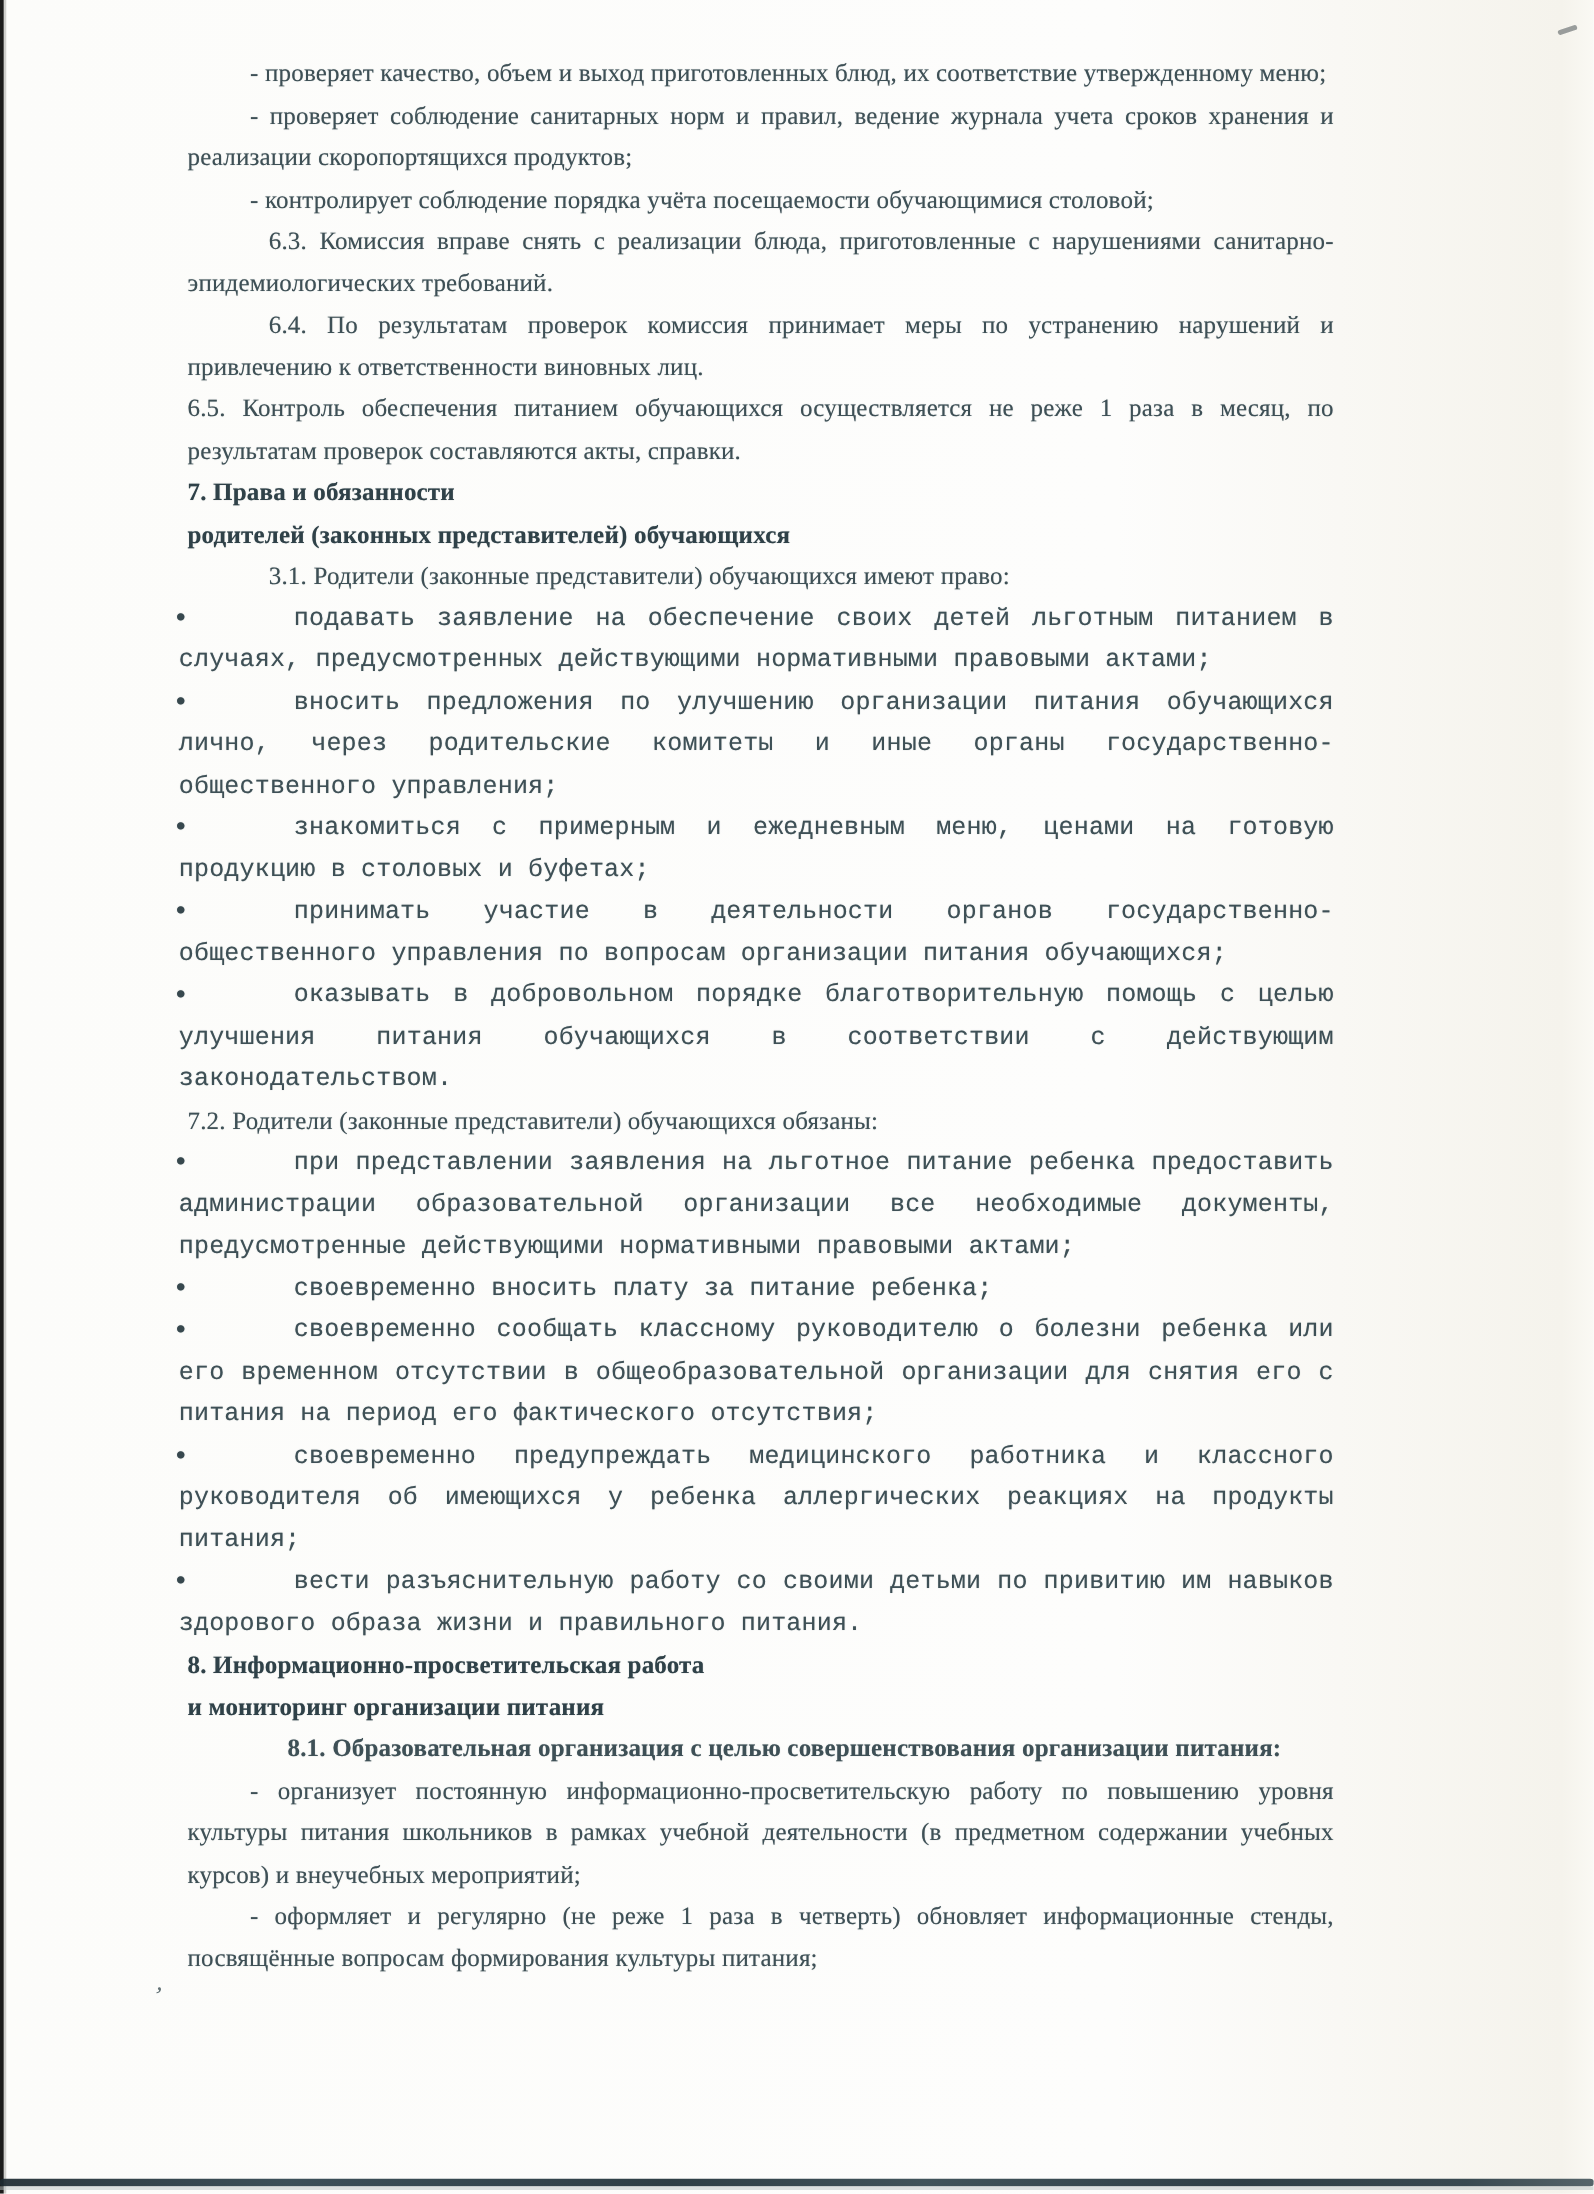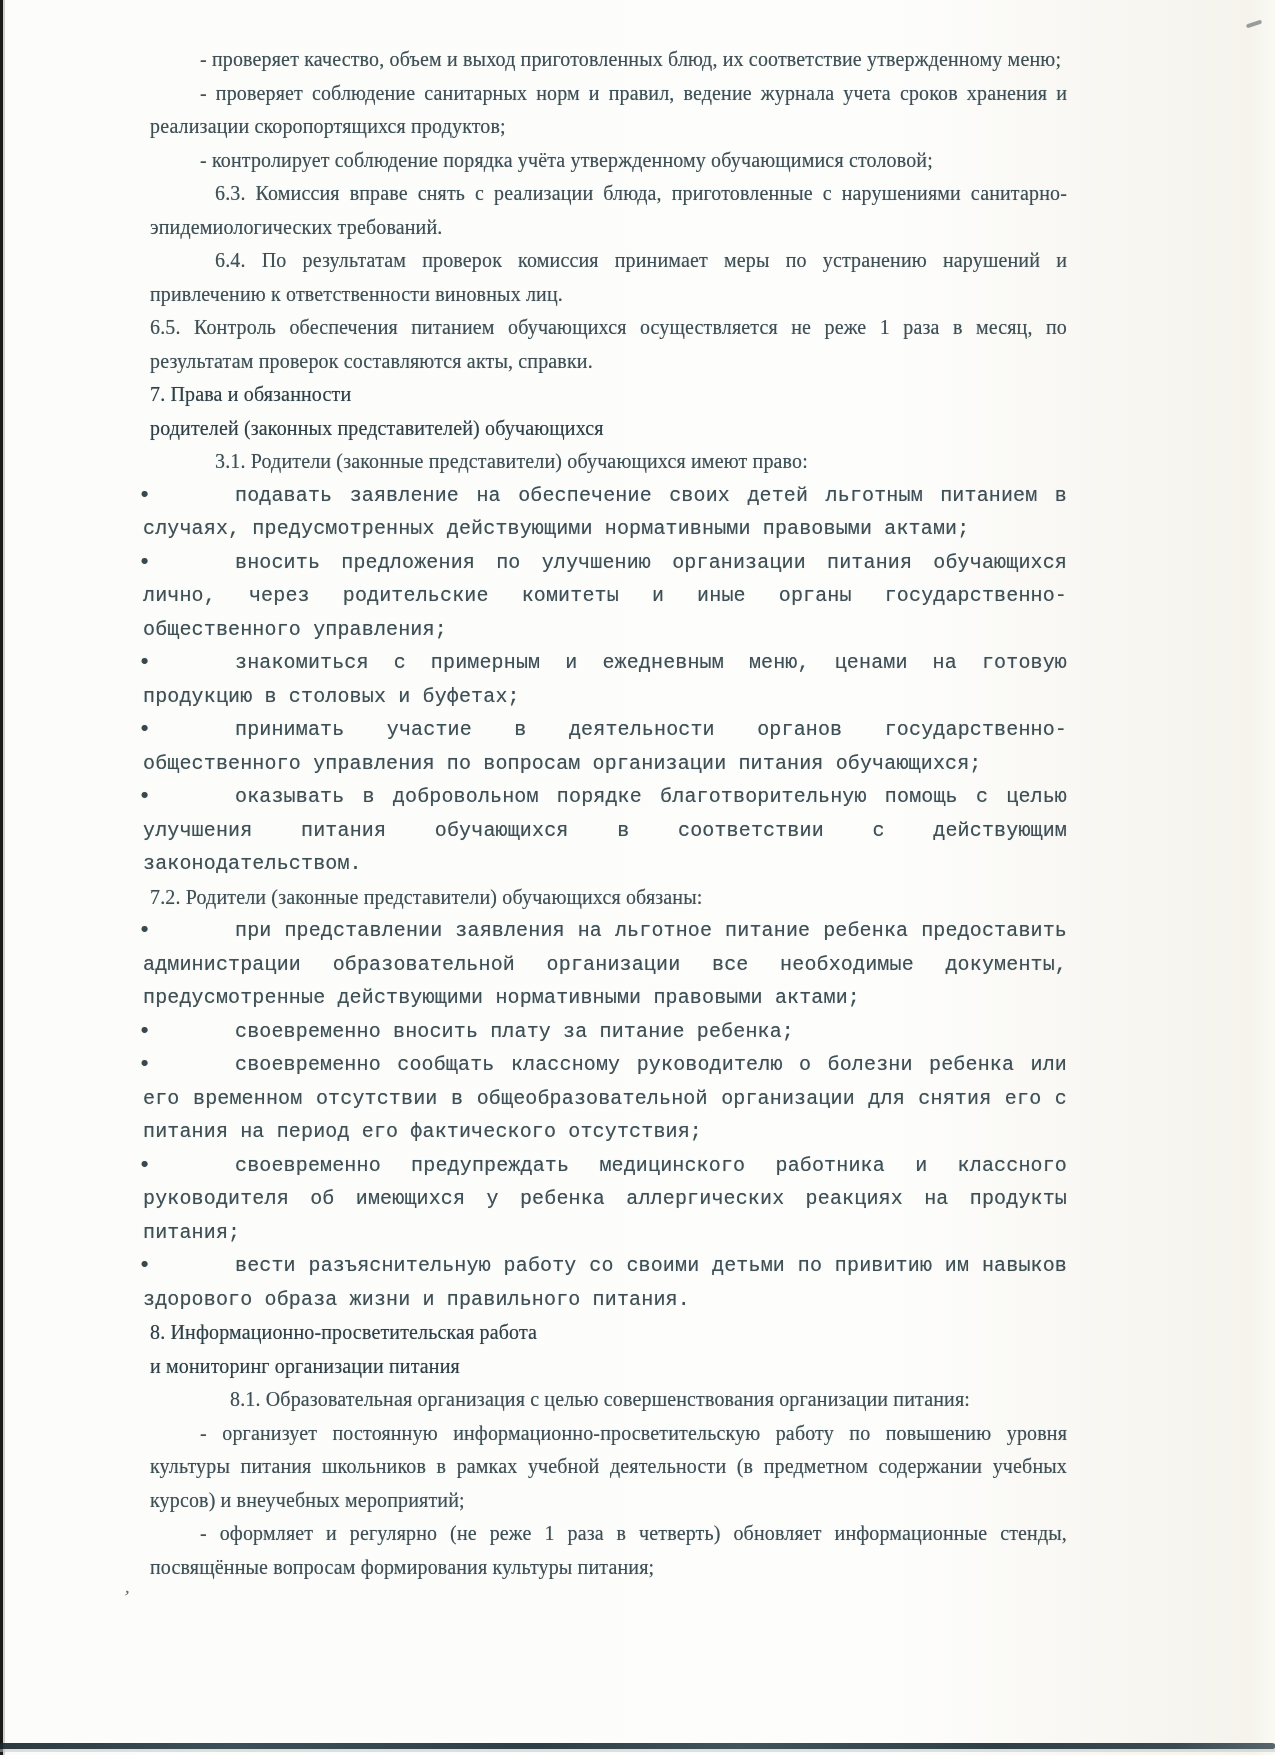--- a/index.html
+++ b/index.html
@@ -55,26 +55,26 @@
     line-height: 33.5px;
     color: #3e5056;
     text-align: justify;
     letter-spacing: 0.15px;
     text-shadow: 0 0 0.7px rgba(62, 80, 86, 0.5);
   }
   .content p { margin: 0; }
 
   .indent-dash { text-indent: 50px; }
   .indent-num  { text-indent: 65px; }
-  .indent-81   { text-indent: 80px; }
+  .indent-81   { text-indent: 80px; font-weight: bold; }
   .flush-65    { margin-left: -10px; }
   .flush-72    { margin-left: -43px; }
 
   .heading {
-    font-weight: normal;
+    font-weight: bold;
     color: #2f4148;
     margin-left: -23px;
     text-shadow: 0 0 0.7px rgba(47, 65, 72, 0.55);
   }
   .heading-8 { margin-left: -44px; }
 
   ul.bullet-list { list-style: none; margin: 0; padding: 0; }
   li.bullet-item {
     position: relative;
     margin-left: -7px;
@@ -107,21 +107,21 @@
   <div class="scan-edge-left"></div>
   <div class="scan-edge-left-soft"></div>
   <div class="scan-edge-bottom"></div>
   <div class="scan-edge-bottom-soft"></div>
   <div class="scan-mark-top-right"></div>
 
   <div class="content">
 
     <p class="indent-dash">- проверяет качество, объем и выход приготовленных блюд, их соответствие утвержденному меню;</p>
     <p class="indent-dash">- проверяет соблюдение санитарных норм и правил, ведение журнала учета сроков хранения и реализации скоропортящихся продуктов;</p>
-    <p class="indent-dash">- контролирует соблюдение порядка учёта утвержденному обучающимися столовой;</p>
+    <p class="indent-dash">- контролирует соблюдение порядка учёта посещаемости обучающимися столовой;</p>
 
     <p class="indent-num">6.3. Комиссия вправе снять с реализации блюда, приготовленные с нарушениями санитарно-эпидемиологических требований.</p>
     <p class="indent-num">6.4. По результатам проверок комиссия принимает меры по устранению нарушений и привлечению к ответственности виновных лиц.</p>
     <p class="flush-65">6.5. Контроль обеспечения питанием обучающихся осуществляется не реже 1 раза в месяц, по результатам проверок составляются акты, справки.</p>
 
     <p class="heading">7. Права и обязанности</p>
     <p class="heading">родителей (законных представителей) обучающихся</p>
 
     <p class="indent-num">3.1. Родители (законные представители) обучающихся имеют право:</p>
 

